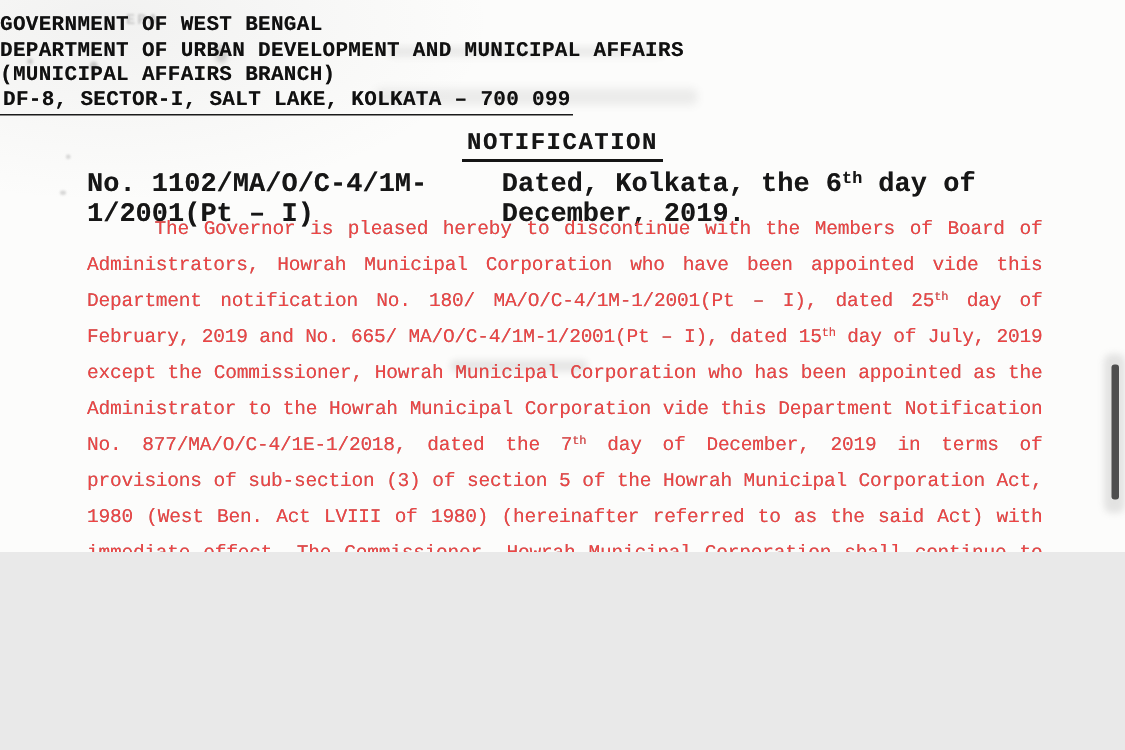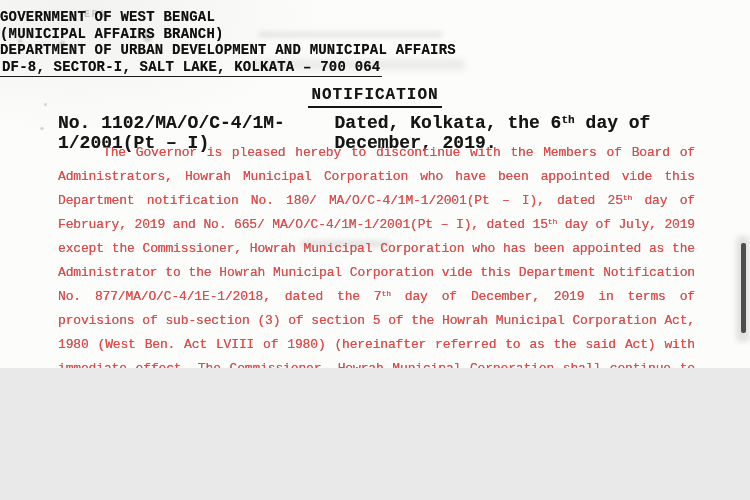--- a/index.html
+++ b/index.html
@@ -114,23 +114,23 @@
   <div class="art shadow-band band-dept"></div>
   <div class="art shadow-band band-address"></div>
   <div class="art shadow-band band-commr"></div>
   <div class="art edge-halo"></div>
   <div class="art edge-bar"></div>
   <div class="art edge-spot"></div>
   <div class="art corner-smudge"></div>
 
   <header class="doc-header">
     <div>GOVERNMENT OF WEST BENGAL</div>
+    <div>DEPARTMENT OF URBAN DEVELOPMENT AND MUNICIPAL AFFAIRS</div>
     <div>(MUNICIPAL AFFAIRS BRANCH)</div>
-    <div>DEPARTMENT OF URBAN DEVELOPMENT AND MUNICIPAL AFFAIRS</div>
-    <div><span class="underlined">DF-8, SECTOR-I, SALT LAKE, KOLKATA – 700 064</span></div>
+    <div><span class="underlined">DF-8, SECTOR-I, SALT LAKE, KOLKATA – 700 099</span></div>
   </header>
 
   <div class="doc-title-wrap">
     <span class="doc-title">NOTIFICATION</span>
   </div>
 
   <div class="ref-row">
     <span>No. 1102/MA/O/C-4/1M-1/2001(Pt – I)</span>
     <span>Dated, Kolkata, the 6<sup>th</sup> day of December, 2019.</span>
   </div>

